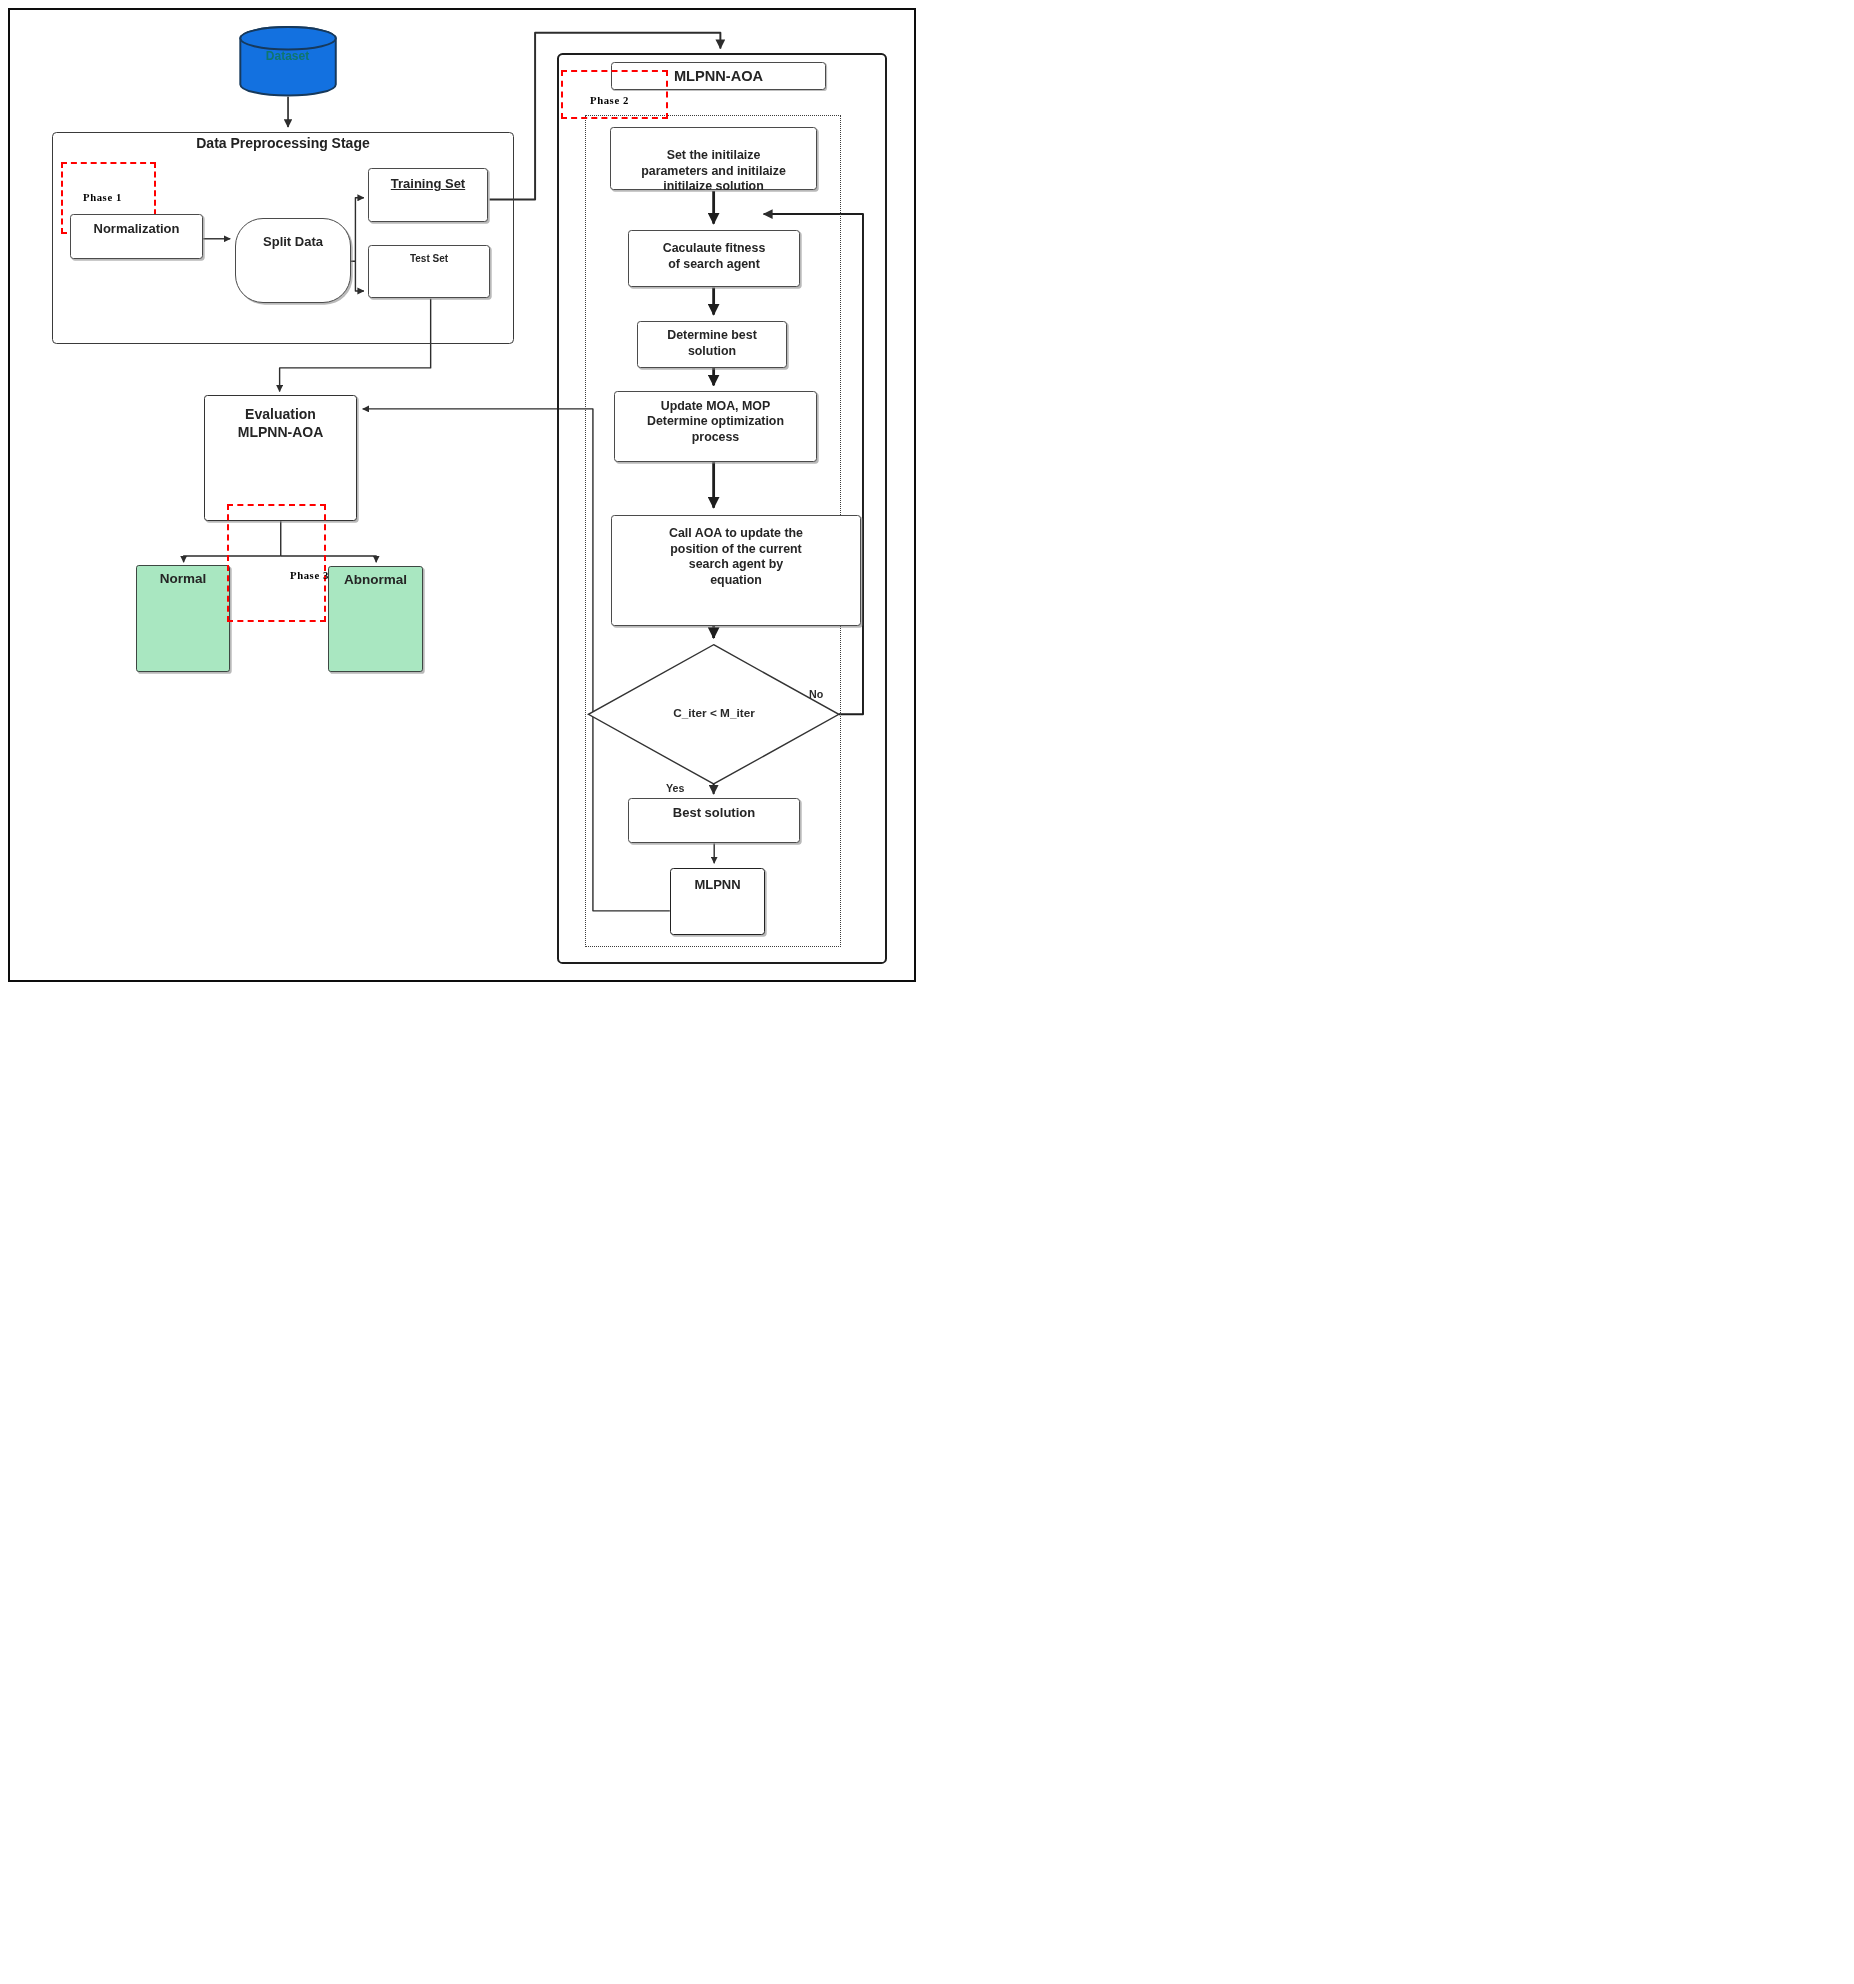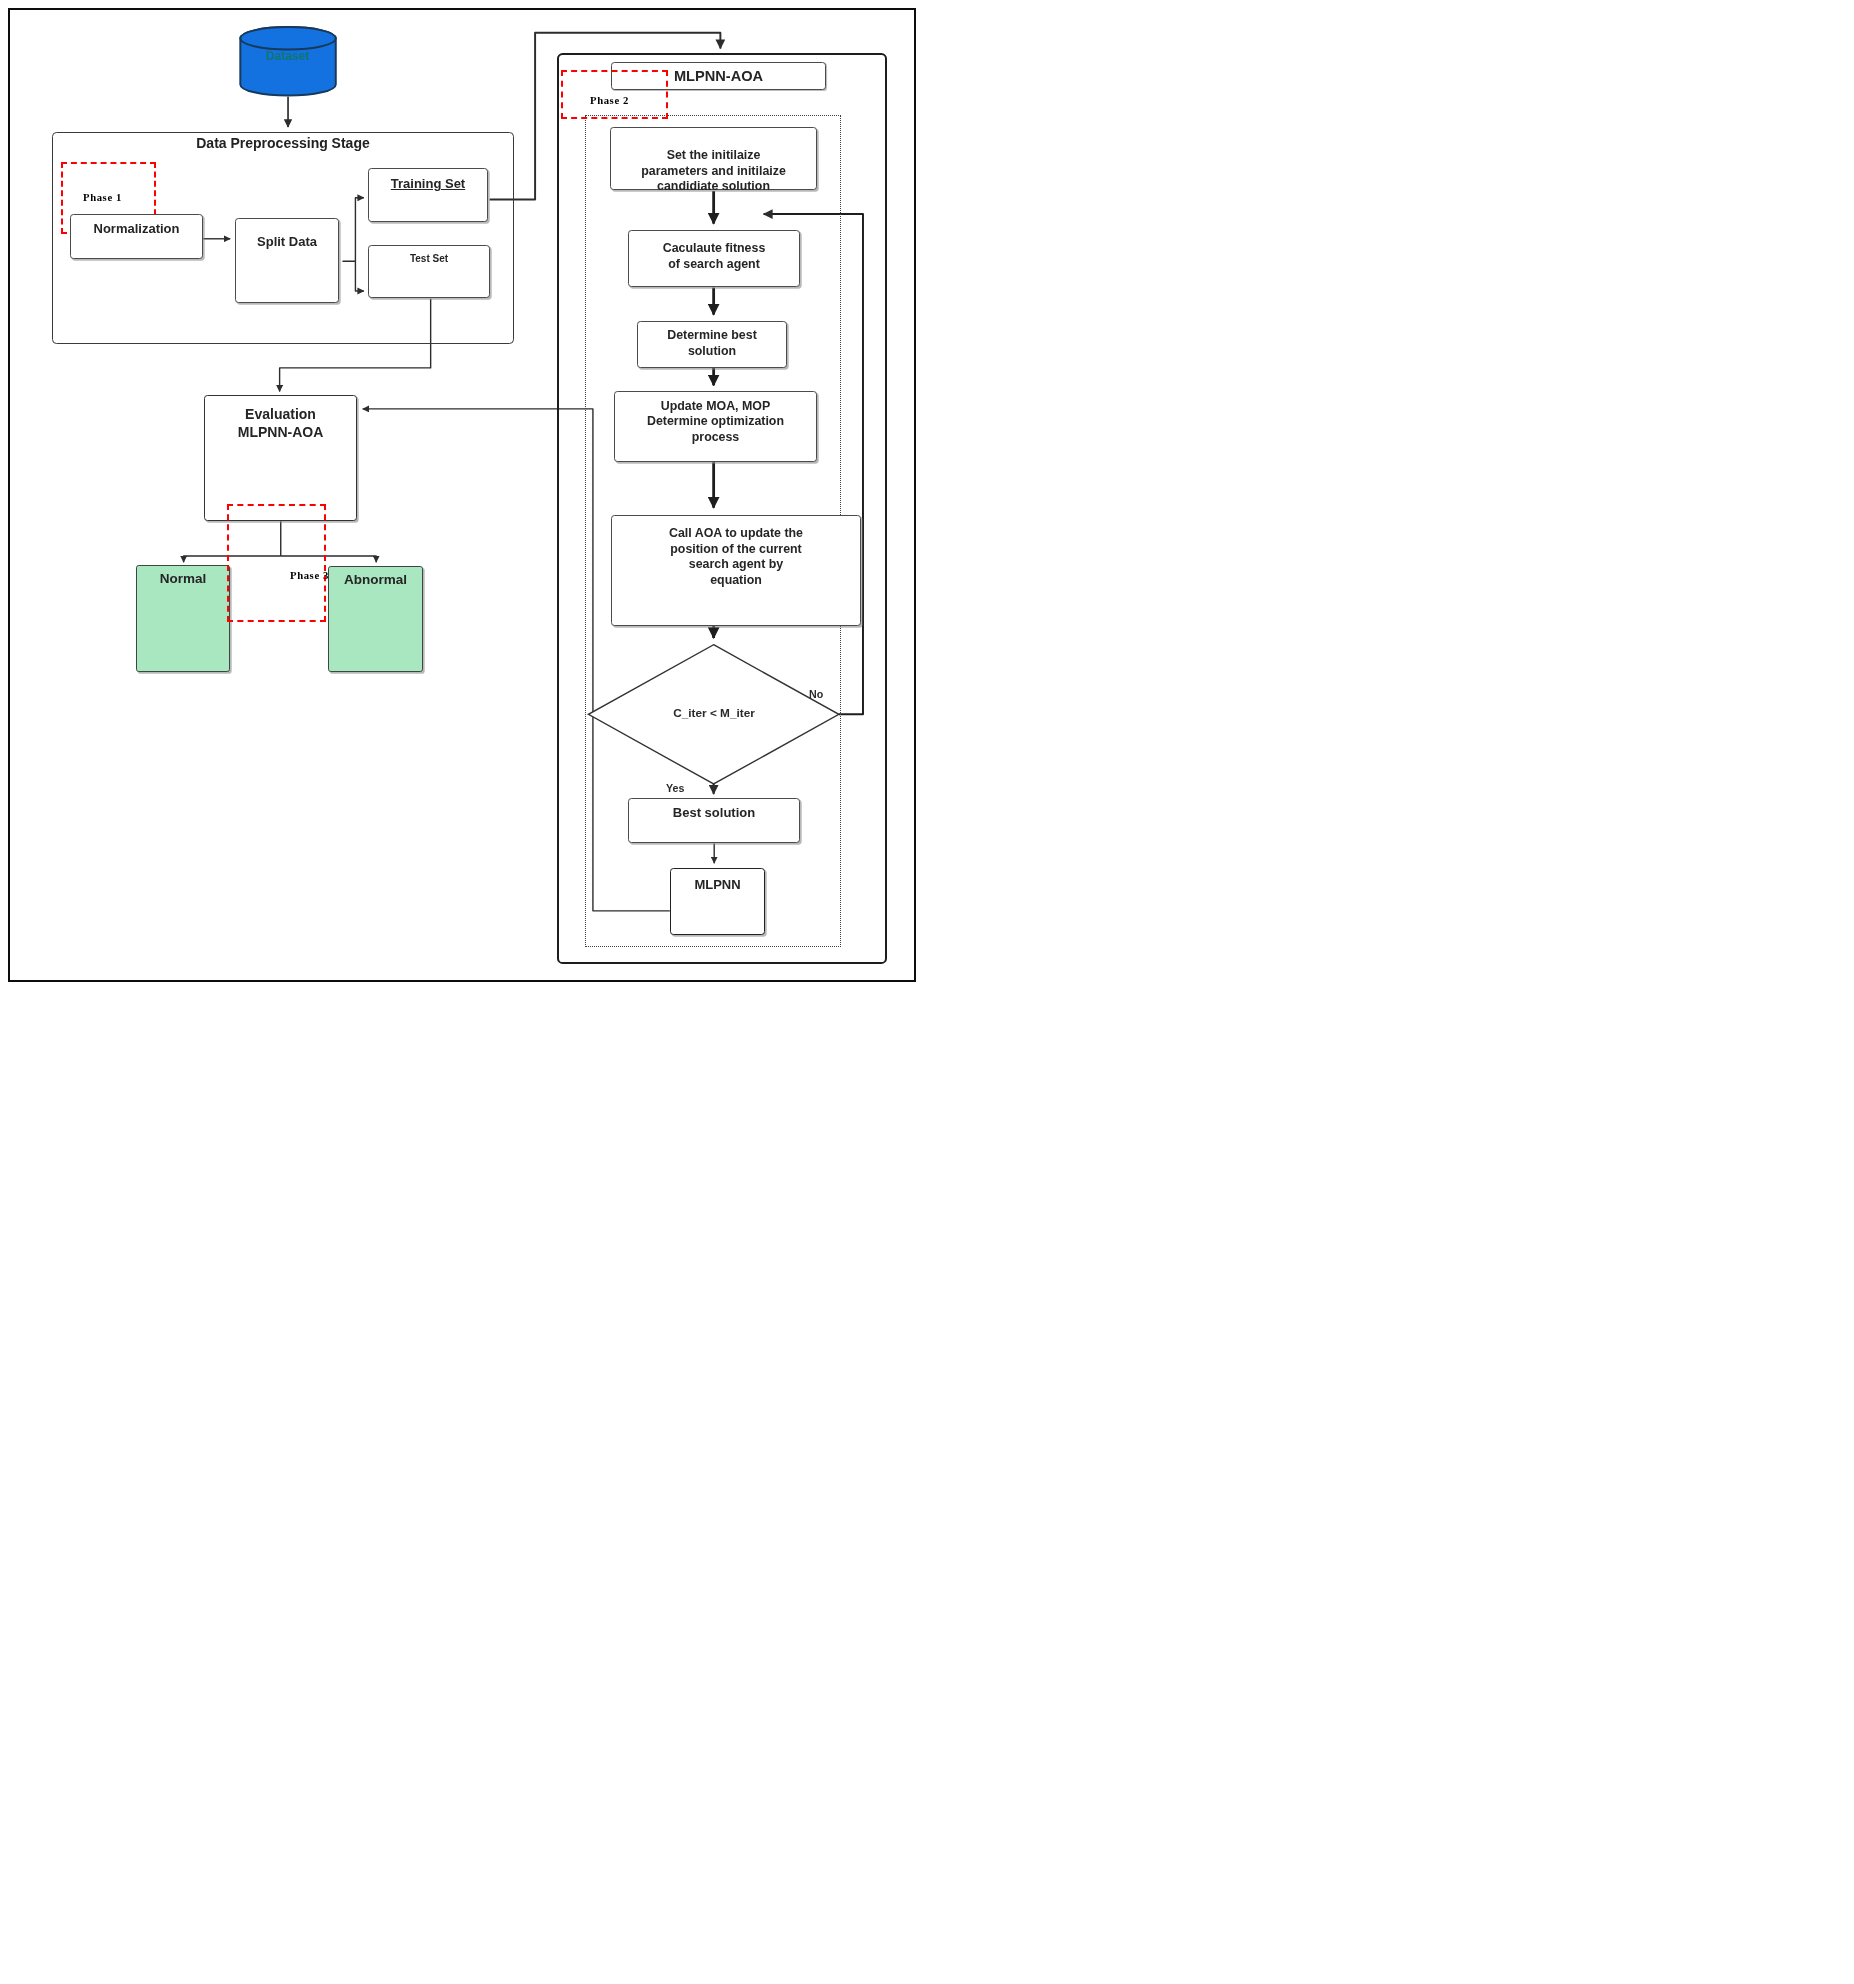--- a/index.html
+++ b/index.html
@@ -108,21 +108,21 @@
   <div id="dataset-label">Dataset</div>
 
   <div id="prep-container"></div>
   <div class="seclabel" style="left:52px;top:135px;width:462px;text-align:center;font-size:14px;">Data Preprocessing Stage</div>
 
   <div class="phasebox" style="left:61px;top:162px;width:95px;height:72px;"></div>
   <div class="phaselabel" style="left:83px;top:191px;">Phase 1</div>
 
   <div class="node" style="left:70px;top:214px;width:133px;height:45px;font-size:13px;padding-top:5.6px;">Normalization</div>
 
-  <div class="node" style="left:235px;top:218px;width:104px;height:85px;font-size:13px;padding-top:14.6px;">Split Data</div>
+  <div class="node" style="left:235px;top:218px;width:116px;height:85px;font-size:13px;padding-top:14.6px;border-radius:28px;">Split Data</div>
 
   <div class="node" style="left:368px;top:168px;width:120px;height:54px;font-size:13px;padding-top:7.3px;text-decoration:underline;">Training Set</div>
 
   <div class="node" style="left:368px;top:245px;width:122px;height:53px;font-size:10px;padding-top:7.3px;">Test Set</div>
 
   <div class="node" style="left:204px;top:395px;width:153px;height:126px;font-size:14px;padding-top:10px;border-width:1.7px;border-color:#333;">
     <span class="ln">Evaluation</span>
     <span class="ln">MLPNN-AOA</span>
   </div>
 
@@ -135,21 +135,21 @@
   <div id="aoa-dotted"></div>
 
   <div class="node" style="left:611px;top:62px;width:215px;height:27.5px;font-size:14.6px;padding-top:4.5px;border-width:1.1px;box-shadow:1.1px 1.1px 0 rgba(128,128,128,0.5);">MLPNN-AOA</div>
 
   <div class="phasebox" style="left:561px;top:70px;width:107px;height:49px;"></div>
   <div class="phaselabel" style="left:590px;top:94px;">Phase 2</div>
 
   <div class="node" style="left:610px;top:127px;width:207px;height:63px;font-size:12.4px;padding-top:20px;">
     <span class="ln">Set the initilaize</span>
     <span class="ln">parameters and initilaize</span>
-    <span class="ln">candidiate solution</span>
+    <span class="ln">initilaize solution</span>
   </div>
 
   <div class="node" style="left:628px;top:230px;width:172px;height:57px;font-size:12.4px;padding-top:10px;">
     <span class="ln">Caculaute fitness</span>
     <span class="ln">of search agent</span>
   </div>
 
   <div class="node" style="left:637px;top:321px;width:150px;height:47px;font-size:12.4px;padding-top:6.2px;">
     <span class="ln">Determine best</span>
     <span class="ln">solution</span>

